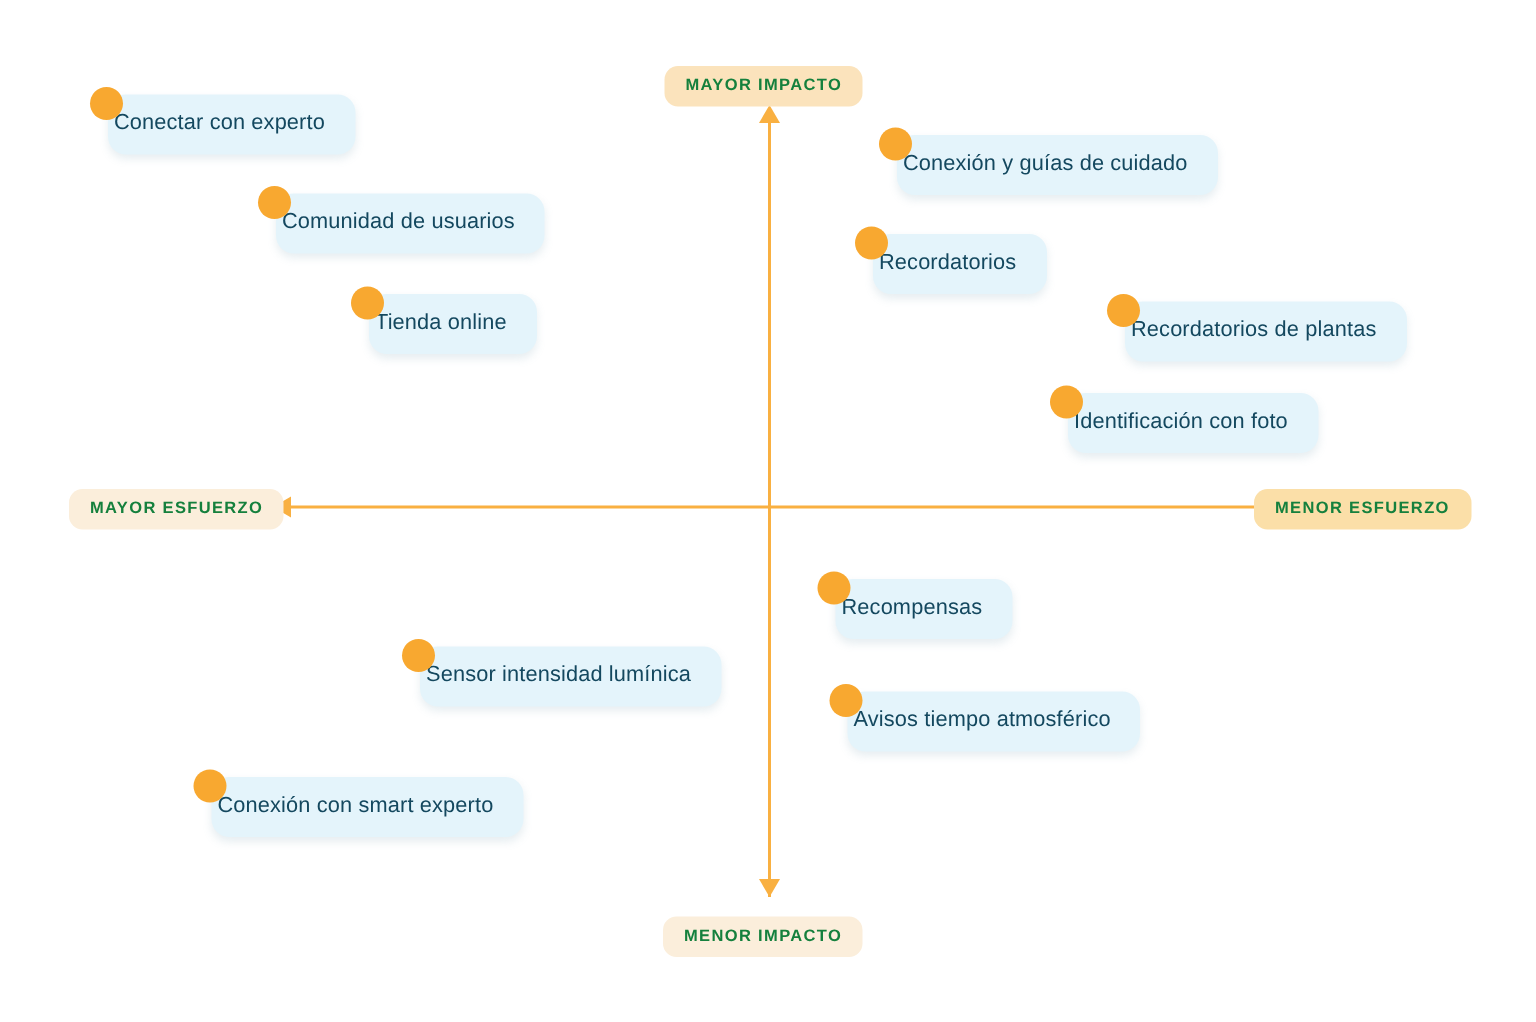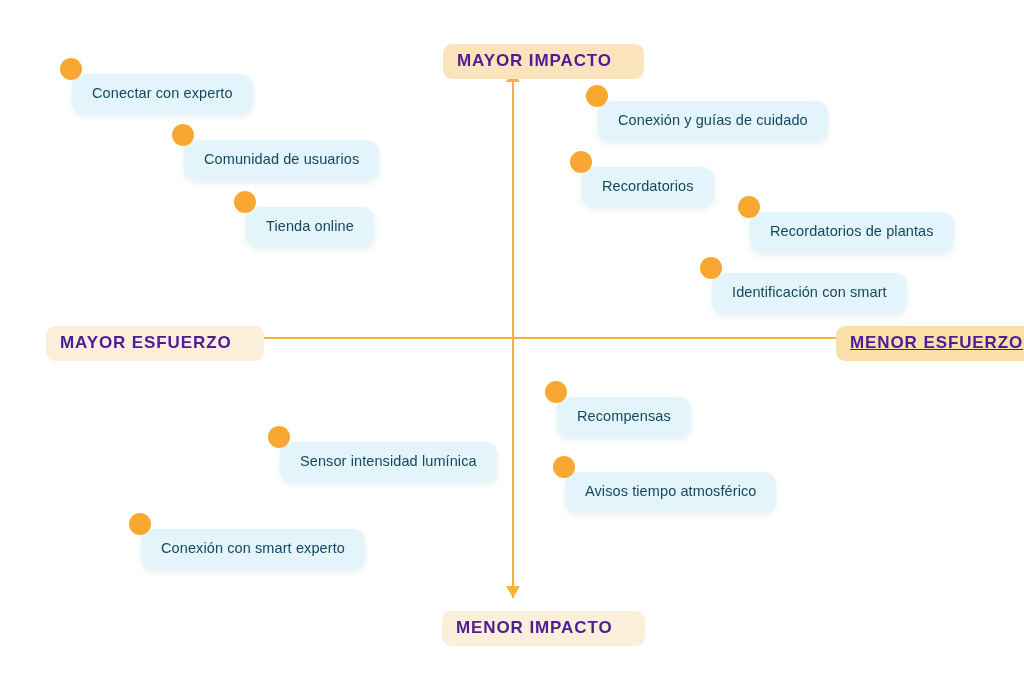--- a/index.html
+++ b/index.html
@@ -69,49 +69,49 @@
     border-left: 12px solid #F9B041;
   }
 
   
   .axis-pill {
     position: absolute;
     display: flex;
     align-items: center;
     justify-content: center;
     border-radius: 9px;
-    color: #4c1d95;
-    font-size: 17px;
+    color: #15803d;
+    font-size: 11px;
     font-weight: bold;
     letter-spacing: 0.9px;
     white-space: nowrap;
-    padding: 7px 32px 8px 14px;
+    padding: 7px 14px 8px 14px;
     box-sizing: border-box;
   }
   .pill-top    { left: 443px; top: 44px;  background: #FBE3BC; }
   .pill-bottom { left: 442px; top: 611px; background: #FBEEDB; }
   .pill-left   { left: 46px;  top: 326px; background: #FBEEDB; }
-  .pill-right  { left: 836px; top: 326px; background: #FBDFA8; text-decoration: underline; }
+  .pill-right  { left: 836px; top: 326px; background: #FBDFA8; }
 
   
   .idea {
     position: absolute;
   }
   .idea-card {
     position: absolute;
     left: 12px;
-    top: 16px;
+    top: 5px;
     background: #E4F4FB;
     color: #14485F;
     border-radius: 12px;
     font-size: 14.5px;
     line-height: 1;
     letter-spacing: 0.1px;
     white-space: nowrap;
-    padding: 12px 20px 13px 20px;
+    padding: 12px 20px 13px 4px;
     box-shadow: 0 3px 6px rgba(120, 160, 180, 0.18);
   }
   .idea-dot {
     position: absolute;
     left: 0;
     top: 0;
     width: 22px;
     height: 22px;
     border-radius: 50%;
     background: #F8A830;
@@ -155,21 +155,21 @@
       </div>
       <div class="idea" style="left: 570px; top: 151px;">
         <div class="idea-card">Recordatorios</div>
         <div class="idea-dot"></div>
       </div>
       <div class="idea" style="left: 738px; top: 196px;">
         <div class="idea-card">Recordatorios de plantas</div>
         <div class="idea-dot"></div>
       </div>
       <div class="idea" style="left: 700px; top: 257px;">
-        <div class="idea-card">Identificación con smart</div>
+        <div class="idea-card">Identificación con foto</div>
         <div class="idea-dot"></div>
       </div>
       <div class="idea" style="left: 545px; top: 381px;">
         <div class="idea-card">Recompensas</div>
         <div class="idea-dot"></div>
       </div>
       <div class="idea" style="left: 553px; top: 456px;">
         <div class="idea-card">Avisos tiempo atmosférico</div>
         <div class="idea-dot"></div>
       </div>

